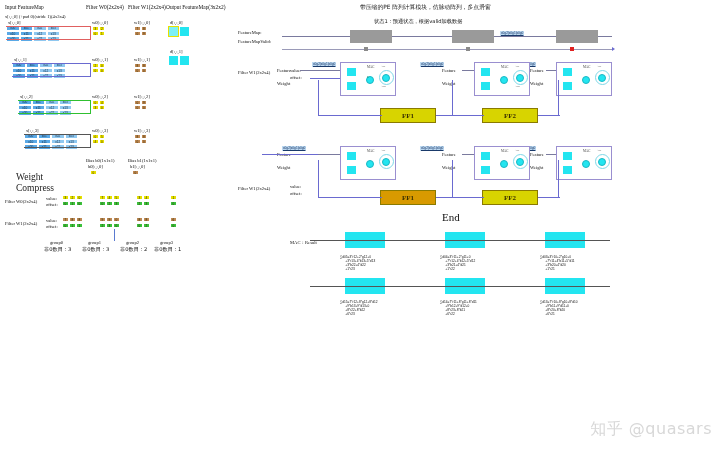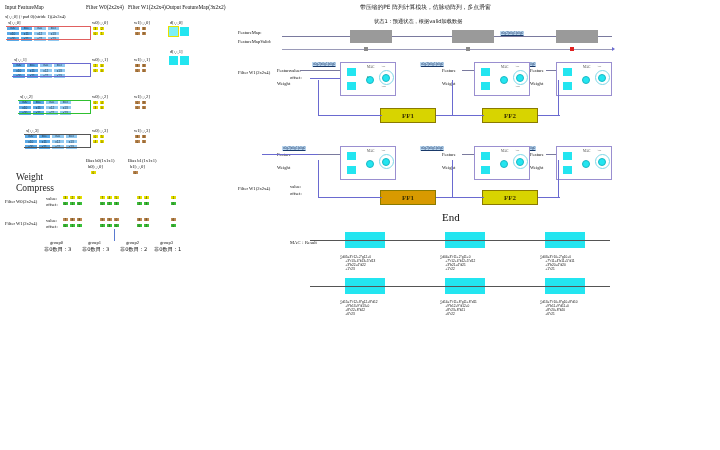--- a/index.html
+++ b/index.html
@@ -559,14 +559,15 @@
       +6*r23</div>
   <div class="formula" style="left:440px;top:300px;">∑d14=7*r11+8*g11+8*d11
       +9*b12+9*d12+0
       +8*r23+8*b21
       +6*r22</div>
   <div class="formula" style="left:540px;top:300px;">∑d13=7*r10+8*g10+8*d10
       +9*b11+9*d11+0
       +8*r20+8*b20
       +6*r21</div>
 
+  <div class="wmark">知乎 @quasars</div>
 
 </div>
 
 </body></html>

